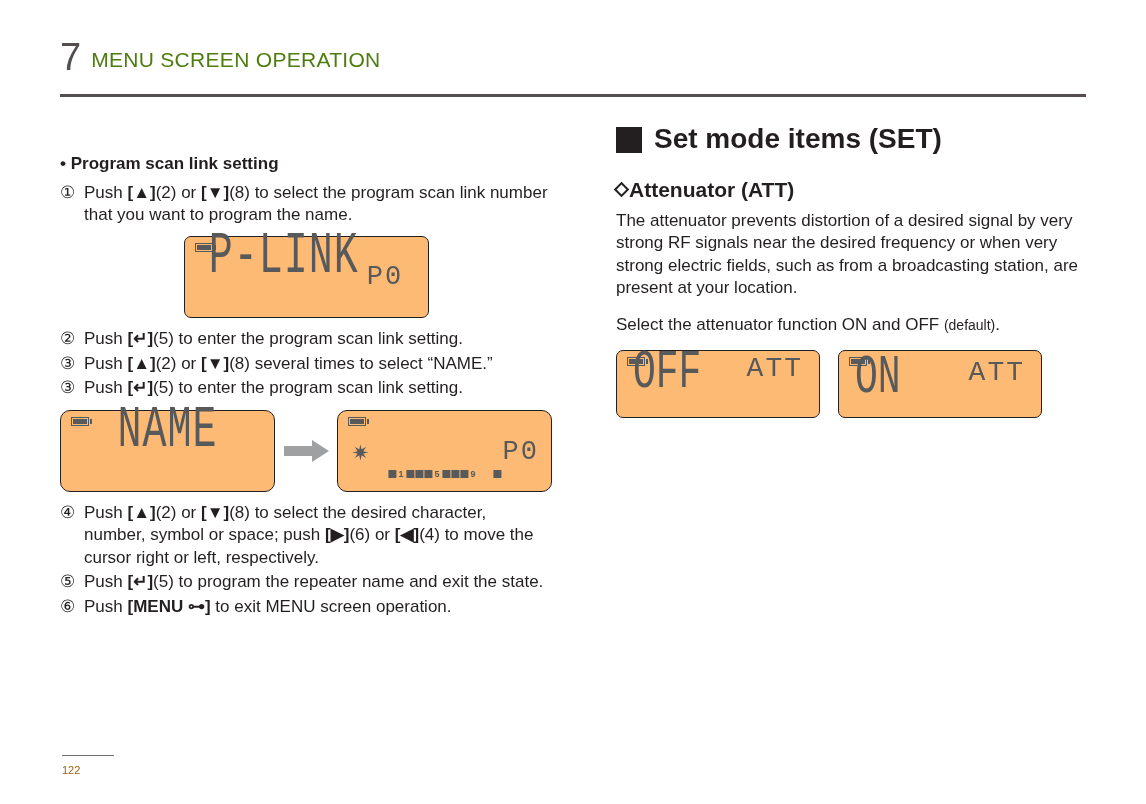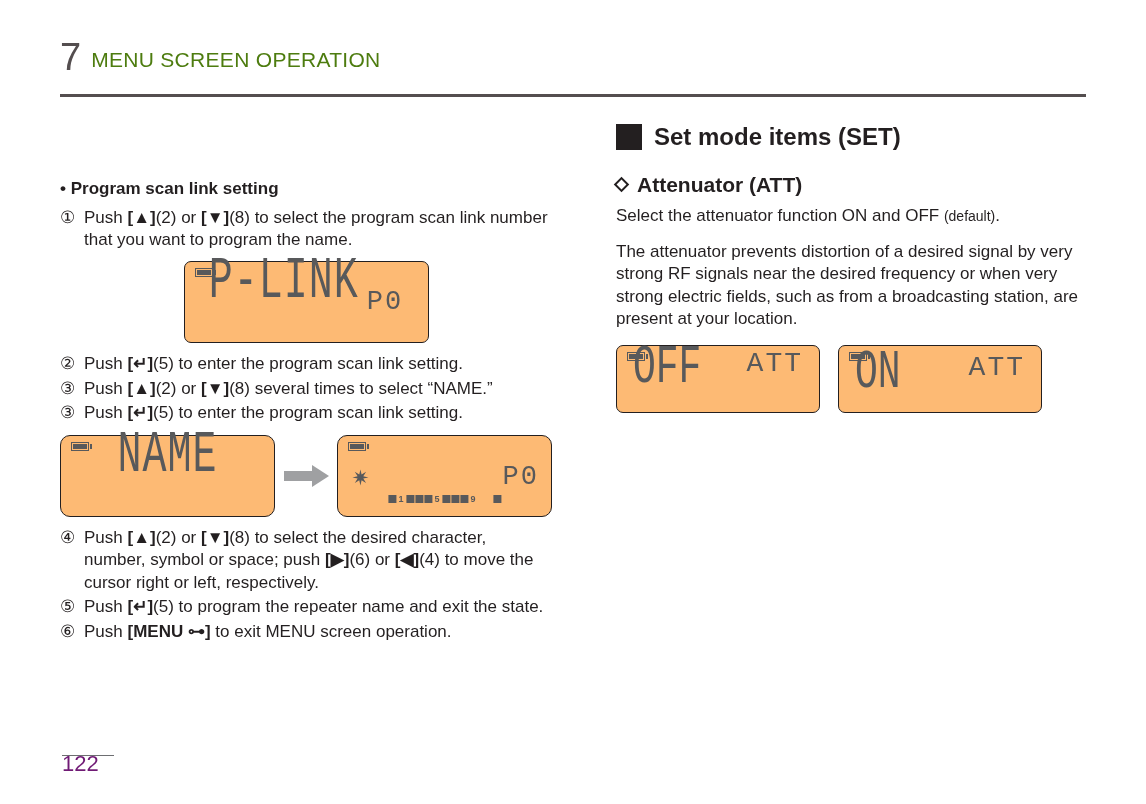--- a/index.html
+++ b/index.html
@@ -37,21 +37,21 @@
   .columns {
     display: flex;
     gap: 64px;
   }
   .col {
     width: 495px;
   }
   .subhead-bullet {
     font-weight: 700;
     font-size: 17px;
-    margin-top: 53px;
+    margin-top: 28px;
     margin-bottom: 6px;
     color: #231f20;
   }
   .step {
     display: flex;
     margin: 2px 0;
   }
   .step-num {
     flex: 0 0 24px;
     font-size: 17px;
@@ -146,21 +146,21 @@
   .ruler span {
     width:8px; height:8px; background:#58595b;
     display:inline-block;
   }
   .ruler .num {
     background:none; color:#58595b;
     font:700 9px/8px Arial;
     width:8px; text-align:center;
   }
   .h1 {
-    font-size: 24px;
+    font-size: 28px;
     font-weight: 700;
     margin-bottom: 18px;
     margin-top: -4px;
     display:flex;
     align-items:center;
     gap:8px;
   }
   .h1 .square {
     display:inline-block;
     width:26px;
@@ -180,21 +180,20 @@
     display:inline-block;
     width:17px; height:17px;
     border:2.5px solid #231f20;
   }
   .h3 {
     font-size: 21px;
     font-weight: 700;
     margin-bottom: 6px;
     display:flex;
     align-items:center;
-    gap:8px;
   }
   .diamond {
     display:inline-block;
     width:11px; height:11px;
     border:2px solid #231f20;
     transform: rotate(45deg);
     margin-right:2px;
   }
   .para {
     margin-bottom: 14px;
@@ -216,22 +215,22 @@
   .lcd-right-sub {
     font-family:"Courier New",monospace;
     font-size:28px;
     letter-spacing:2px;
     color:#58595b;
   }
   .footer-page {
     position:absolute;
     left:62px;
     bottom:26px;
-    font-size:22px;
-    color:#701a75;
+    font-size:11px;
+    color:#a16207;
   }
   .footer-bar {
     position:absolute;
     left:62px;
     bottom:48px;
     width:52px;
     border-top:1.5px solid #6d6e71;
   }
   .menu-key {
     display:inline-flex;
@@ -344,24 +343,24 @@
 
   <div class="col">
     <div class="h1">
       <span class="square"></span>
       <span>Set mode items (SET)</span>
     </div>
     <div class="h3">
       <span class="diamond"></span>
       <span>Attenuator (ATT)</span>
     </div>
+    <div class="para">The attenuator prevents distortion of a desired signal by very strong RF signals near the desired frequency or when very strong electric fields, such as from a broadcasting station, are present at your location.</div>
     <div class="para">
       <span>Select the attenuator function ON and OFF </span><span class="small">(default)</span><span>.</span>
     </div>
-    <div class="para">The attenuator prevents distortion of a desired signal by very strong RF signals near the desired frequency or when very strong electric fields, such as from a broadcasting station, are present at your location.</div>
 
     <div class="right-col-lcds">
       <div class="lcd-box lcd-wide" style="justify-content:space-between; padding:0 16px;">
         <div class="batt"></div>
         <span class="lcd-main">OFF</span>
         <span class="lcd-right-sub">ATT</span>
       </div>
       <div class="lcd-box lcd-wide" style="justify-content:space-between; padding:4px 16px;">
         <div class="batt"></div>
         <span class="lcd-main">ON</span>

